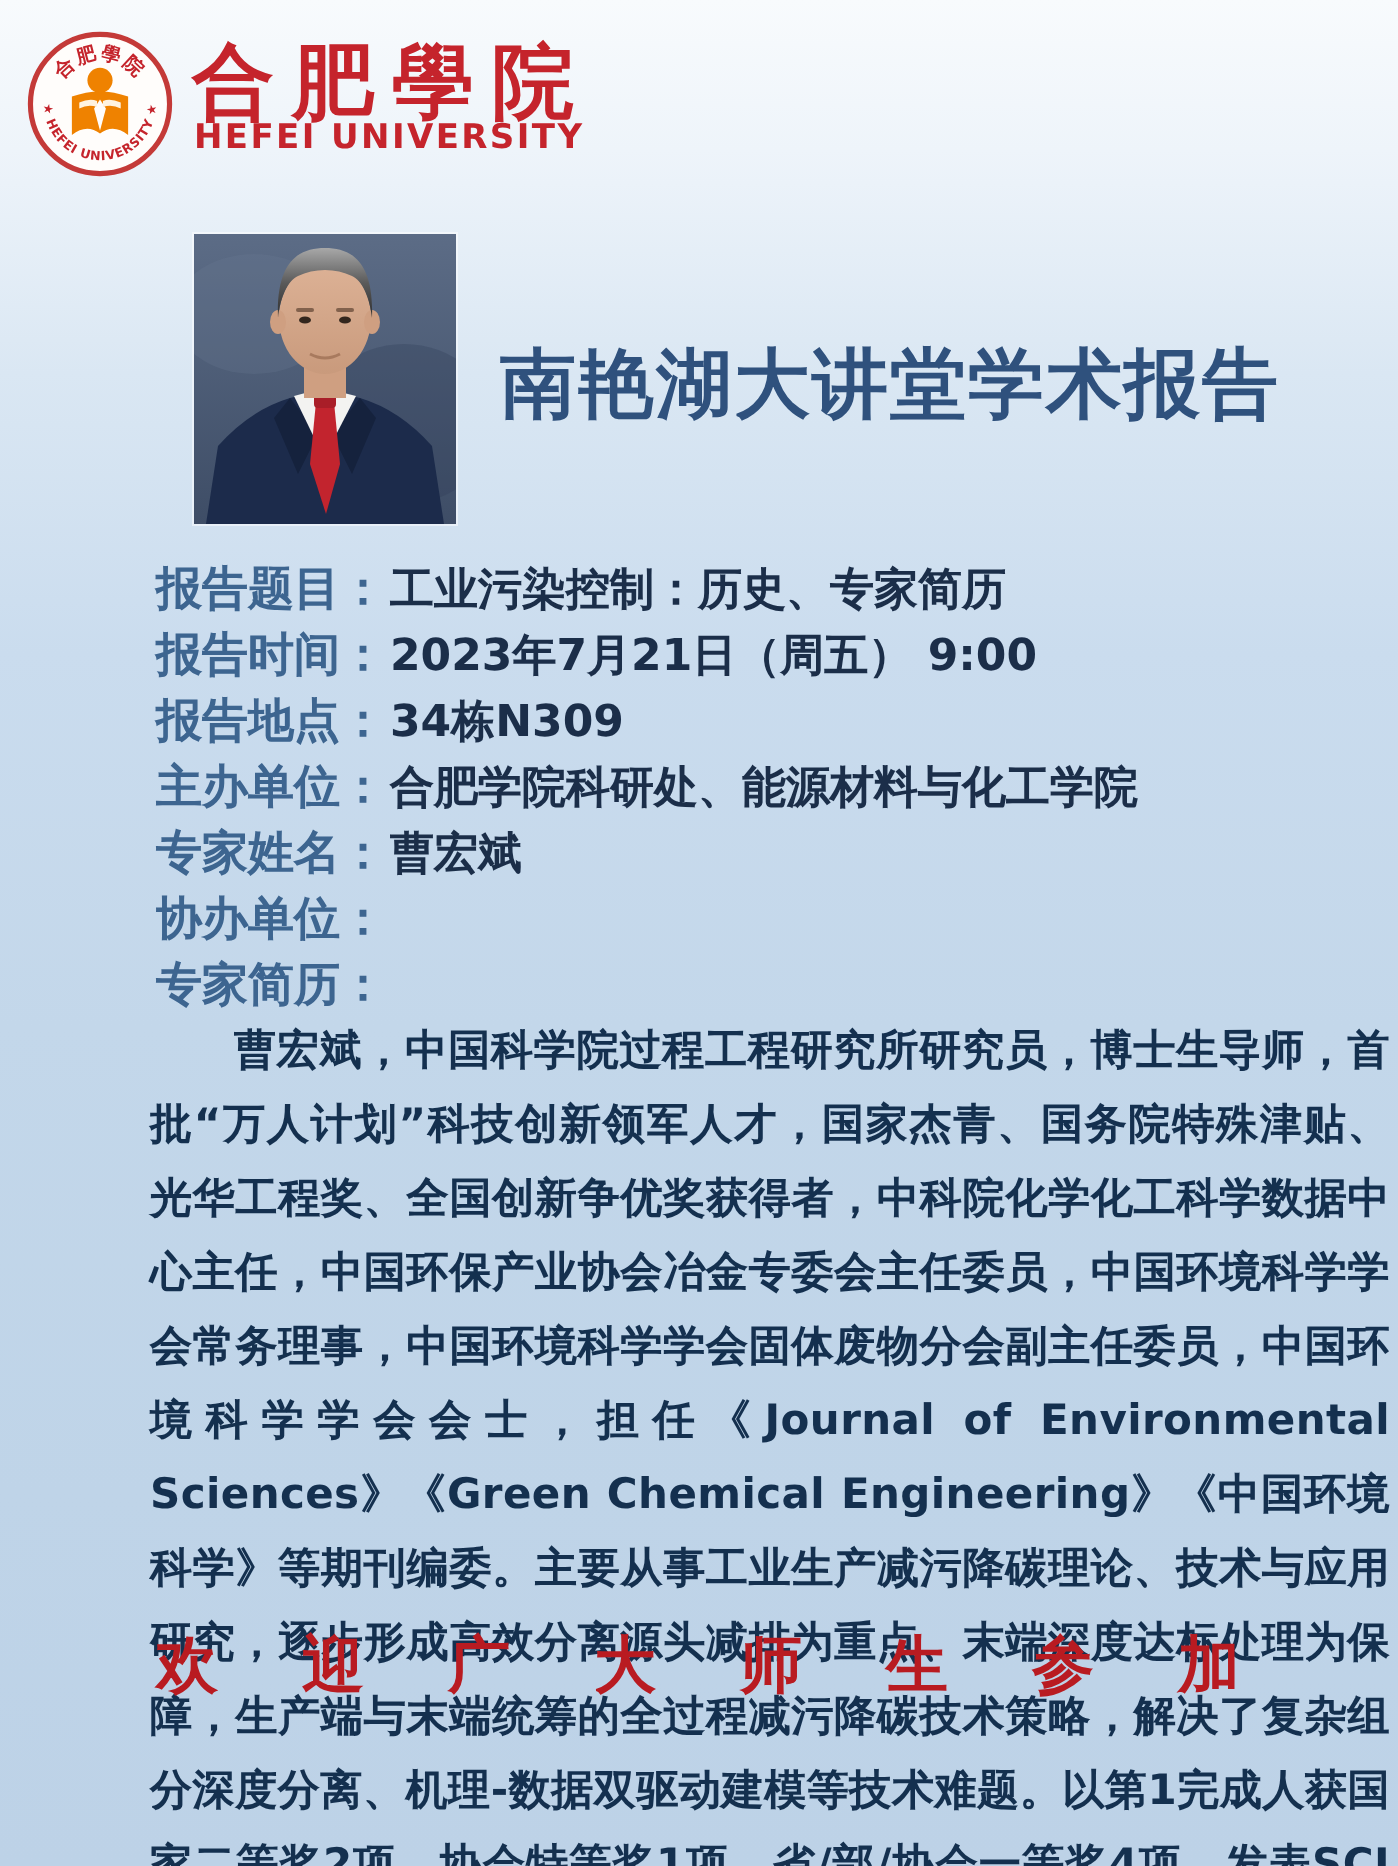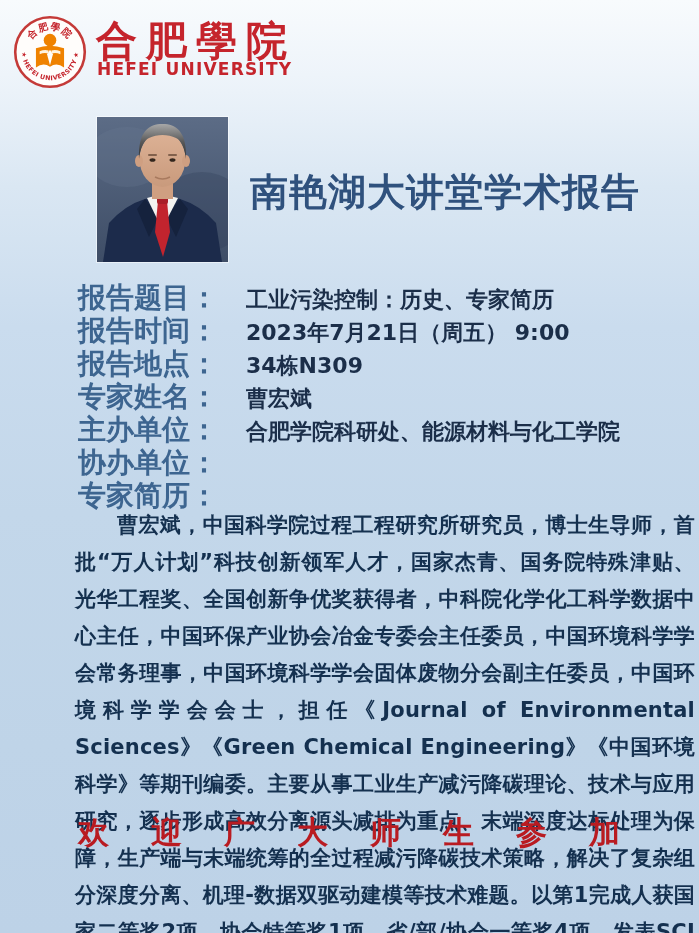--- a/index.html
+++ b/index.html
@@ -27,22 +27,22 @@
   .photo{position:absolute;left:97px;top:117px;width:131px;height:145px;box-shadow:0 0 0 1px rgba(255,255,255,.5);}
   .lecture-title{
     position:absolute;left:250px;top:152px;width:400px;
     font-size:38px;font-weight:bold;letter-spacing:1px;
     color:#2f517d;white-space:nowrap;margin-top:15px;
   }
   
   .fields{position:absolute;left:78px;top:279px;width:615px;}
   .field-row{display:flex;align-items:baseline;height:33px;}
   .field-label{
-    font-size:28px;font-weight:bold;color:#3d6590;
-    white-space:nowrap;margin-right:28px;flex:0 0 auto;
+    font-size:23px;font-weight:bold;color:#3d6590;
+    white-space:nowrap;margin-right:2px;flex:0 0 auto;
   }
   .field-value{
     font-size:22px;font-weight:600;color:#1b2e49;white-space:nowrap;
   }
   
   .bio{
     position:absolute;left:75px;top:507px;width:620px;
     font-size:21px;line-height:37px;font-weight:600;
     color:#14304f;text-align:justify;text-indent:2em;letter-spacing:0.2px;
   }
@@ -135,26 +135,26 @@
     </div>
     <div class="field-row">
       <span class="field-label">报告时间：</span>
       <span class="field-value">2023年7月21日（周五） 9:00</span>
     </div>
     <div class="field-row">
       <span class="field-label">报告地点：</span>
       <span class="field-value">34栋N309</span>
     </div>
     <div class="field-row">
+      <span class="field-label">主办单位：</span>
+      <span class="field-value">合肥学院科研处、能源材料与化工学院</span>
+    </div>
+    <div class="field-row">
       <span class="field-label">专家姓名：</span>
       <span class="field-value">曹宏斌</span>
-    </div>
-    <div class="field-row">
-      <span class="field-label">主办单位：</span>
-      <span class="field-value">合肥学院科研处、能源材料与化工学院</span>
     </div>
     <div class="field-row">
       <span class="field-label">协办单位：</span>
     </div>
     <div class="field-row">
       <span class="field-label">专家简历：</span>
       <span class="field-value"></span>
     </div>
   </div>
 

